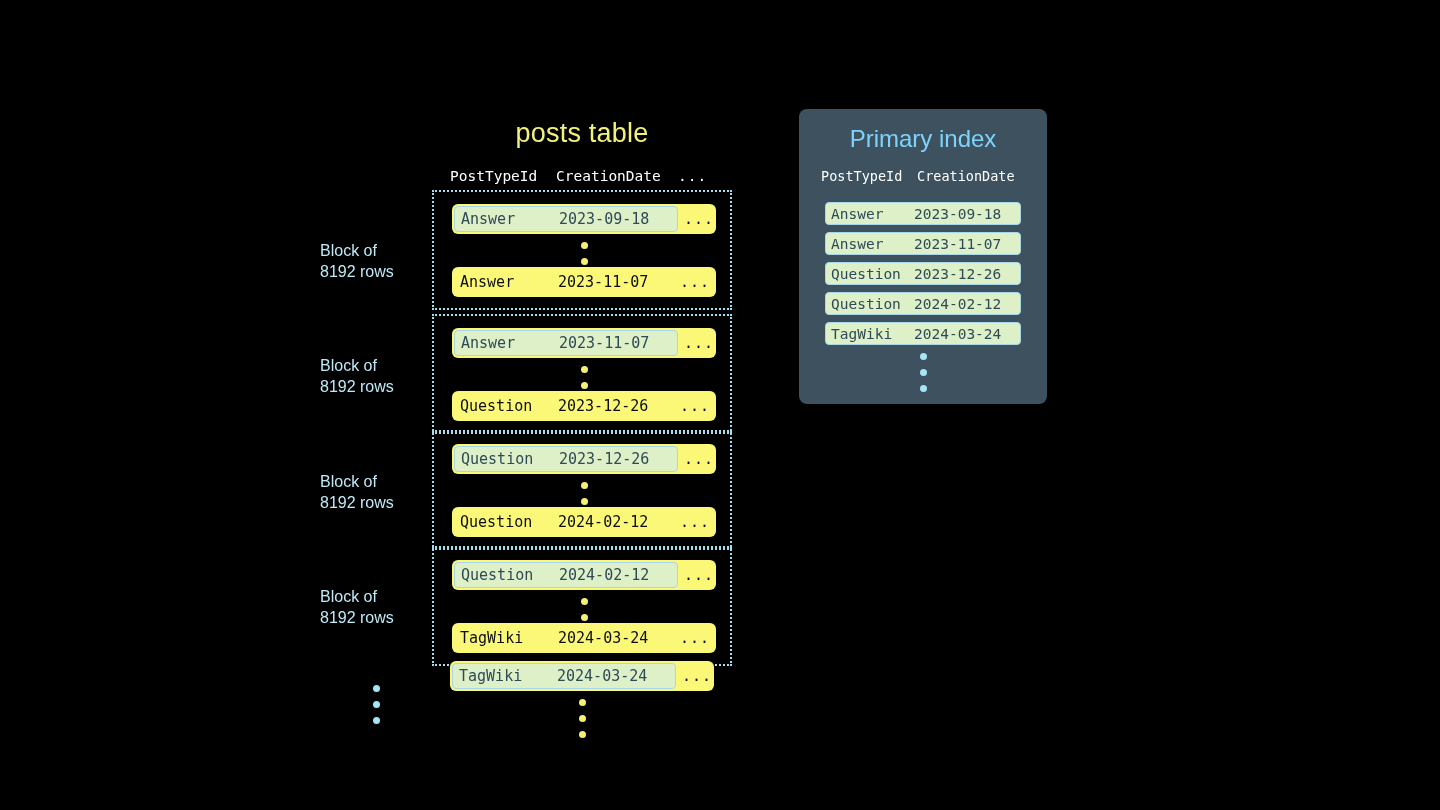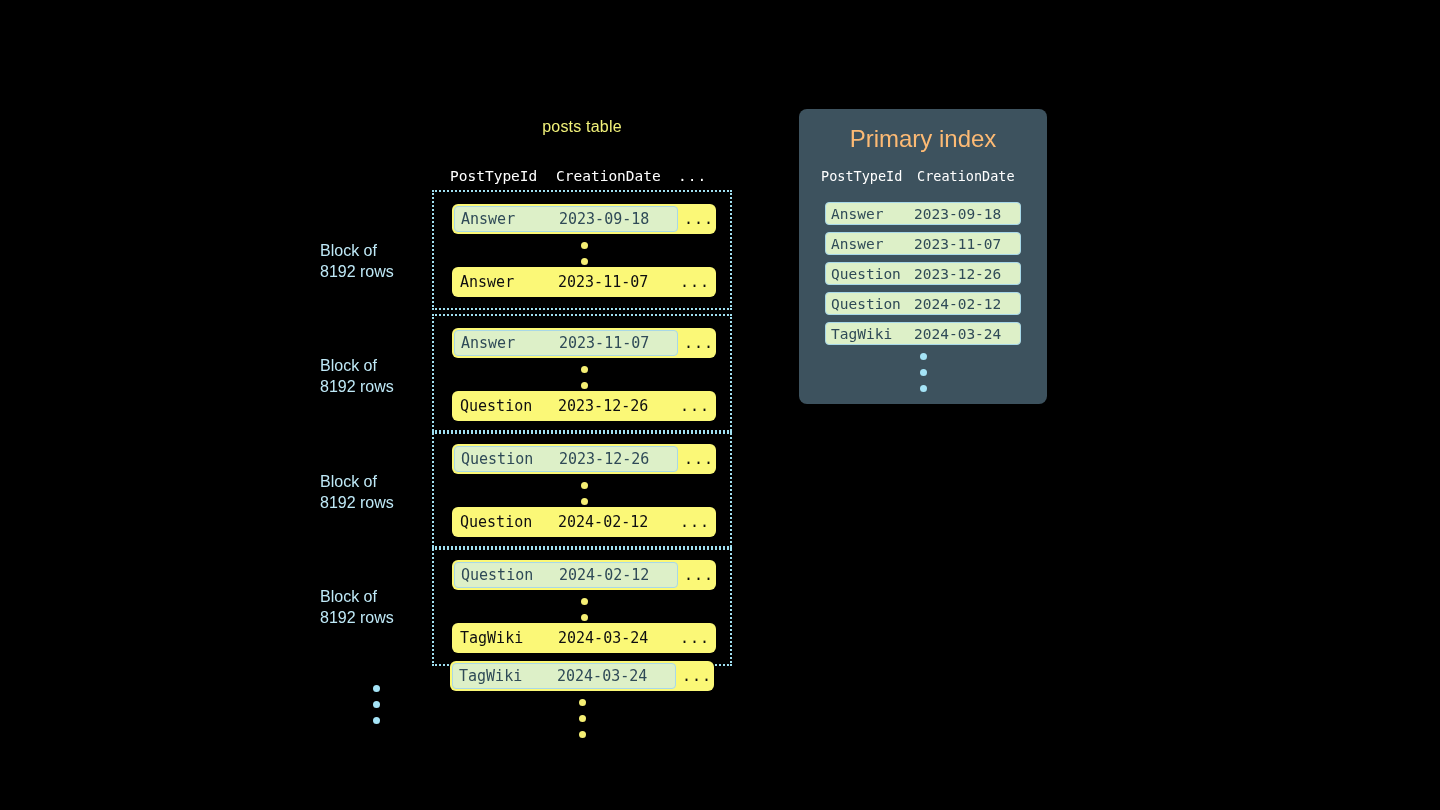--- a/index.html
+++ b/index.html
@@ -23,21 +23,21 @@
     top: 118px;
     width: 300px;
   }
 
   #posts-title {
     position: absolute;
     left: -132px;
     top: 0px;
     width: 564px;
     text-align: center;
-    font-size: 16px;
+    font-size: 27px;
     color: #f2f27a;
     letter-spacing: 0.2px;
     white-space: nowrap;
   }
 
   #posts-header {
     position: absolute;
     left: 18px;
     top: 48px;
     width: 264px;
@@ -129,21 +129,21 @@
     background: #3d525e;
     border-radius: 8px;
   }
 
   #index-title {
     position: absolute;
     left: 0; top: 16px;
     width: 248px;
     text-align: center;
     font-size: 24px;
-    color: #fdba74;
+    color: #7dd3fc;
   }
 
   #index-header {
     position: absolute;
     left: 22px; top: 57px;
     width: 206px;
     height: 20px;
     font-family: "DejaVu Sans Mono", monospace;
     font-size: 13.5px;
     color: #ffffff;

